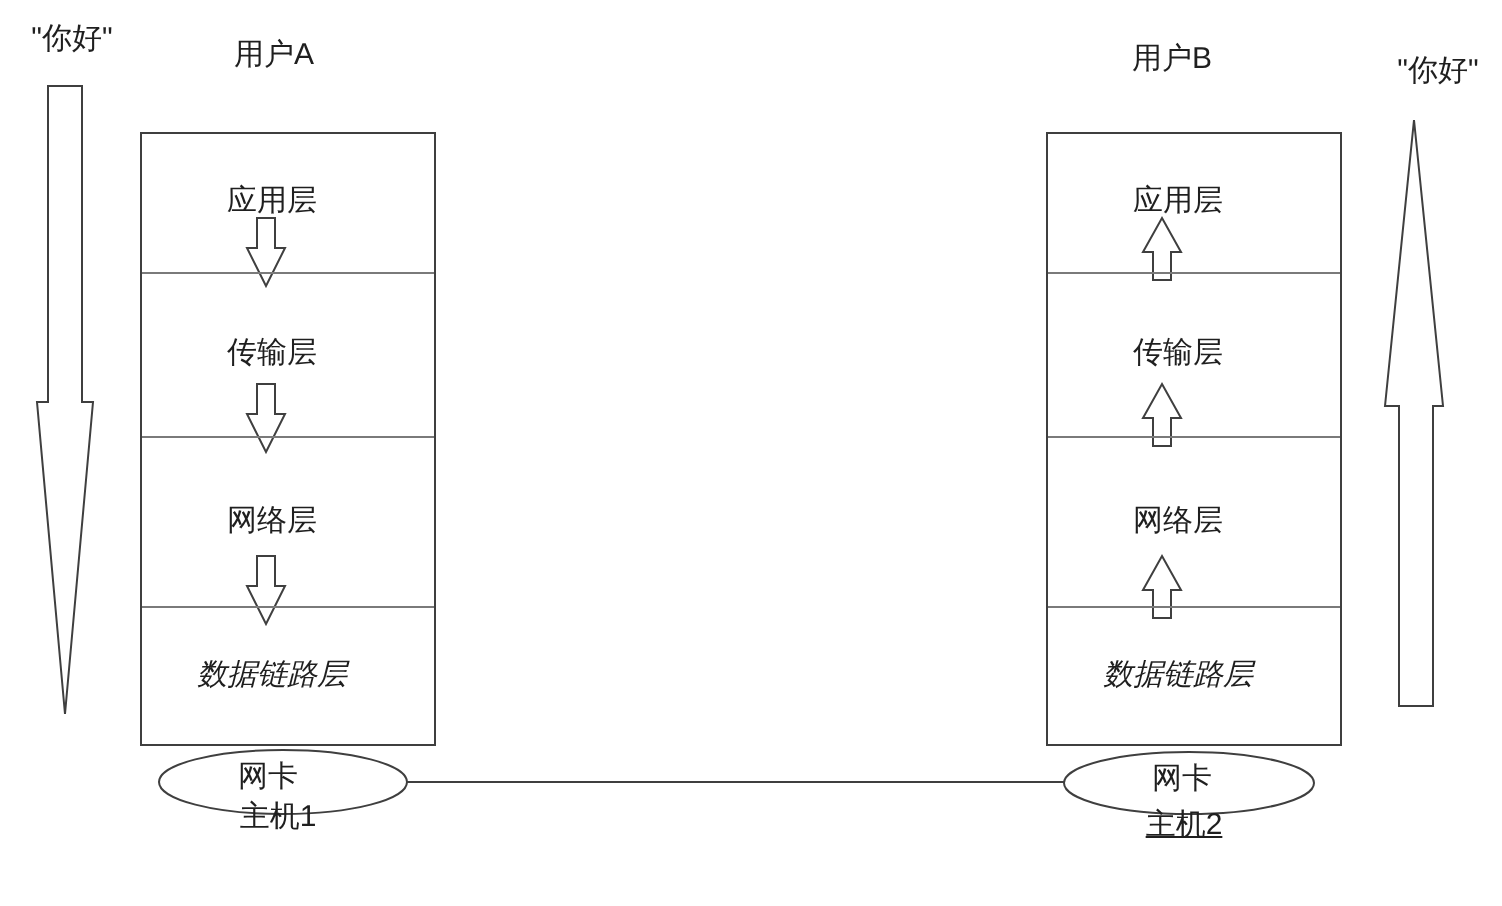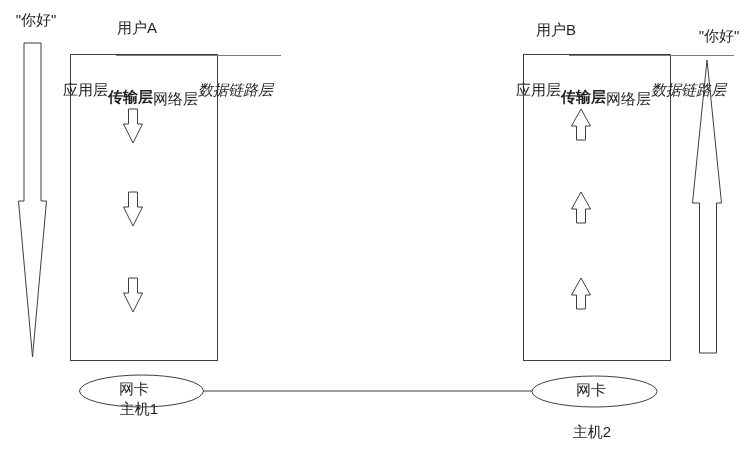--- a/index.html
+++ b/index.html
@@ -18,46 +18,46 @@
     overflow:hidden;
   }
   .shapes{position:absolute;left:0;top:0;width:751px;height:453px;}
   .shape{fill:#ffffff;stroke:var(--stroke);stroke-width:1;}
   .linkline{stroke:var(--stroke);stroke-width:1;fill:none;}
   .stack{
     position:absolute;
     border:1px solid var(--stroke);
     background:transparent;
     box-sizing:border-box;
-    display:flex;flex-direction:row;
+    display:flex;flex-direction:column;margin-top:12px;
   }
   .stack-left{left:70px;top:54px;width:148px;height:307px;}
   .stack-right{left:523px;top:54px;width:148px;height:307px;}
   .layer-row{
     display:flex;align-items:center;justify-content:center;
     box-sizing:border-box;
   }
   .layer-row + .layer-row{border-top:1px solid var(--divider);}
-  .r1{height:69px;} .r2{height:83px;font-weight:bold;} .r3{height:86px;} .r4{height:69px;font-style:italic;}
+  .r1{height:69px;} .r2{height:83px;} .r3{height:86px;} .r4{height:69px;font-style:italic;}
   .layer-label{
     font-size:15px;line-height:16px;
     transform:translateX(-8px);
     white-space:nowrap;
   }
   .txt{
     position:absolute;width:80px;
     font-size:15px;line-height:16px;
     text-align:center;white-space:nowrap;
   }
   .lbl-message-left{left:-4px;top:12px;}
   .lbl-user-a{left:97px;top:20px;}
-  .lbl-user-b{left:516px;top:22px;}
+  .lbl-user-b{left:546px;top:22px;}
   .lbl-message-right{left:679px;top:28px;}
   .lbl-host-1{left:99px;top:401px;}
-  .lbl-host-2{left:552px;top:424px;}
+  .lbl-host-2{left:552px;top:405px;text-decoration:underline;}
   .lbl-nic-left{left:94px;top:381px;}
   .lbl-nic-right{left:551px;top:382px;}
 </style>
 </head>
 <body>
 
 <div class="canvas">
 
   <svg class="shapes" viewBox="0 0 751 453" xmlns="http://www.w3.org/2000/svg">
 

